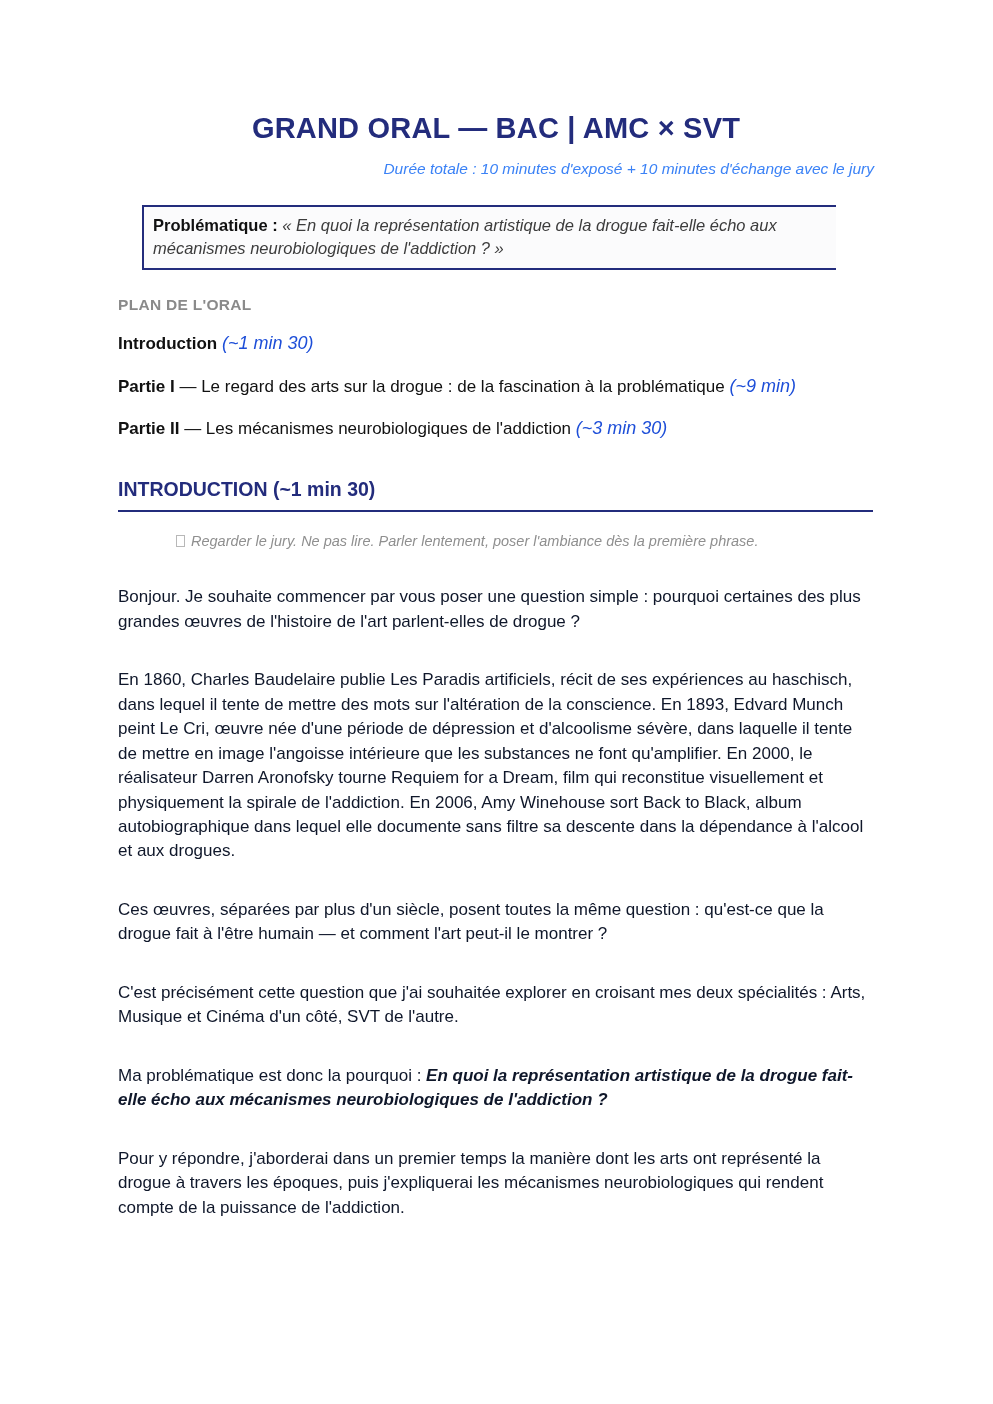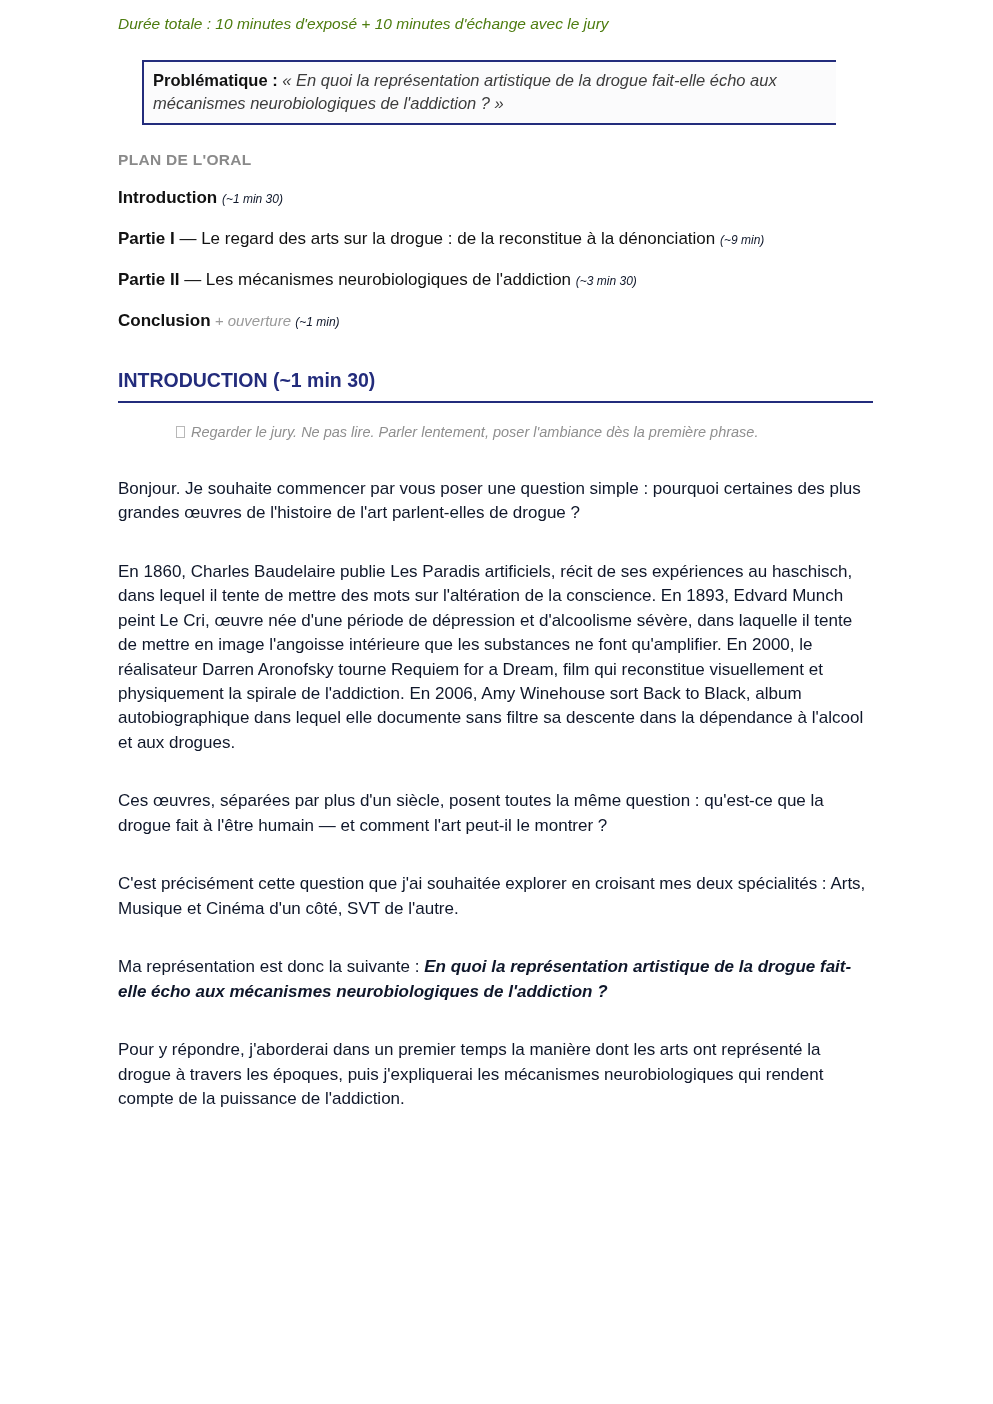--- a/index.html
+++ b/index.html
@@ -35,22 +35,22 @@
     text-align: center;
     color: #232C7C;
     font-size: 29px;
     font-weight: bold;
     letter-spacing: 0.2px;
     line-height: 1.15;
   }
   .doc-subtitle {
     margin: 0;
     padding-top: 14px;
-    text-align: left;
-    color: #4d7c0f;
+    text-align: right;
+    color: #3b82f6;
     font-size: 15.5px;
     font-style: italic;
     line-height: 1.3;
   }
 
   
   .problem-box {
     margin-top: 26px;
     margin-left: 24px;
     width: 694px;
@@ -91,23 +91,23 @@
     color: #111111;
   }
   .plan-item .lead {
     font-weight: bold;
     text-align: center;
   }
   .plan-item .normal {
     font-weight: normal;
   }
   .dur {
-    color: #0f172a;
-    font-style: italic;
-    font-size: 12px;
+    color: #1d4ed8;
+    font-style: italic;
+    font-size: 18px;
   }
   .plan-item .soft {
     color: #9a9a9a;
     font-style: italic;
     font-weight: normal;
     font-size: 15px;
   }
 
   
   .section-heading {
@@ -154,60 +154,58 @@
     font-weight: bold;
     font-style: italic;
   }
 </style>
 </head>
 <body>
 
 <div class="page">
   <div class="content">
 
+    <h1 class="doc-title">GRAND ORAL — BAC  |  AMC × SVT</h1>
 
     <p class="doc-subtitle">Durée totale : 10 minutes d'exposé  +  10 minutes d'échange avec le jury</p>
 
     <div class="problem-box">
       <span class="problem-label">Problématique :</span>
       <span class="problem-quote">« En quoi la représentation artistique de la drogue fait-elle écho aux mécanismes neurobiologiques de l'addiction ? »</span>
     </div>
 
     <p class="plan-heading">PLAN DE L'ORAL</p>
 
     <p class="plan-item">
       <span class="lead">Introduction</span><span class="normal"></span> <span class="dur">(~1 min 30)</span>
     </p>
 
     <p class="plan-item">
-      <span class="lead">Partie I</span><span class="normal"> — Le regard des arts sur la drogue : de la reconstitue à la dénonciation </span><span class="dur">(~9 min)</span>
+      <span class="lead">Partie I</span><span class="normal"> — Le regard des arts sur la drogue : de la fascination à la problématique </span><span class="dur">(~9 min)</span>
     </p>
 
     <p class="plan-item">
       <span class="lead">Partie II</span><span class="normal"> — Les mécanismes neurobiologiques de l'addiction </span><span class="dur">(~3 min 30)</span>
     </p>
 
-    <p class="plan-item">
-      <span class="lead">Conclusion</span><span class="soft"> + ouverture </span><span class="dur">(~1 min)</span>
-    </p>
 
     <h2 class="section-heading">INTRODUCTION  (~1 min 30)</h2>
 
     <p class="stage-note">
       <span class="tofu"></span><span>Regarder le jury. Ne pas lire. Parler lentement, poser l'ambiance dès la première phrase.</span>
     </p>
 
     <p class="para">Bonjour. Je souhaite commencer par vous poser une question simple : pourquoi certaines des plus grandes œuvres de l'histoire de l'art parlent-elles de drogue ?</p>
 
     <p class="para">En 1860, Charles Baudelaire publie Les Paradis artificiels, récit de ses expériences au haschisch, dans lequel il tente de mettre des mots sur l'altération de la conscience. En 1893, Edvard Munch peint Le Cri, œuvre née d'une période de dépression et d'alcoolisme sévère, dans laquelle il tente de mettre en image l'angoisse intérieure que les substances ne font qu'amplifier. En 2000, le réalisateur Darren Aronofsky tourne Requiem for a Dream, film qui reconstitue visuellement et physiquement la spirale de l'addiction. En 2006, Amy Winehouse sort Back to Black, album autobiographique dans lequel elle documente sans filtre sa descente dans la dépendance à l'alcool et aux drogues.</p>
 
     <p class="para">Ces œuvres, séparées par plus d'un siècle, posent toutes la même question : qu'est-ce que la drogue fait à l'être humain — et comment l'art peut-il le montrer ?</p>
 
     <p class="para">C'est précisément cette question que j'ai souhaitée explorer en croisant mes deux spécialités : Arts, Musique et Cinéma d'un côté, SVT de l'autre.</p>
 
     <p class="para">
-      <span>Ma représentation est donc la suivante : </span><span class="emph-bi">En quoi la représentation artistique de la drogue fait-elle écho aux mécanismes neurobiologiques de l'addiction ?</span>
+      <span>Ma problématique est donc la pourquoi : </span><span class="emph-bi">En quoi la représentation artistique de la drogue fait-elle écho aux mécanismes neurobiologiques de l'addiction ?</span>
     </p>
 
     <p class="para">Pour y répondre, j'aborderai dans un premier temps la manière dont les arts ont représenté la drogue à travers les époques, puis j'expliquerai les mécanismes neurobiologiques qui rendent compte de la puissance de l'addiction.</p>
 
   </div>
 </div>
 
 </body></html>

